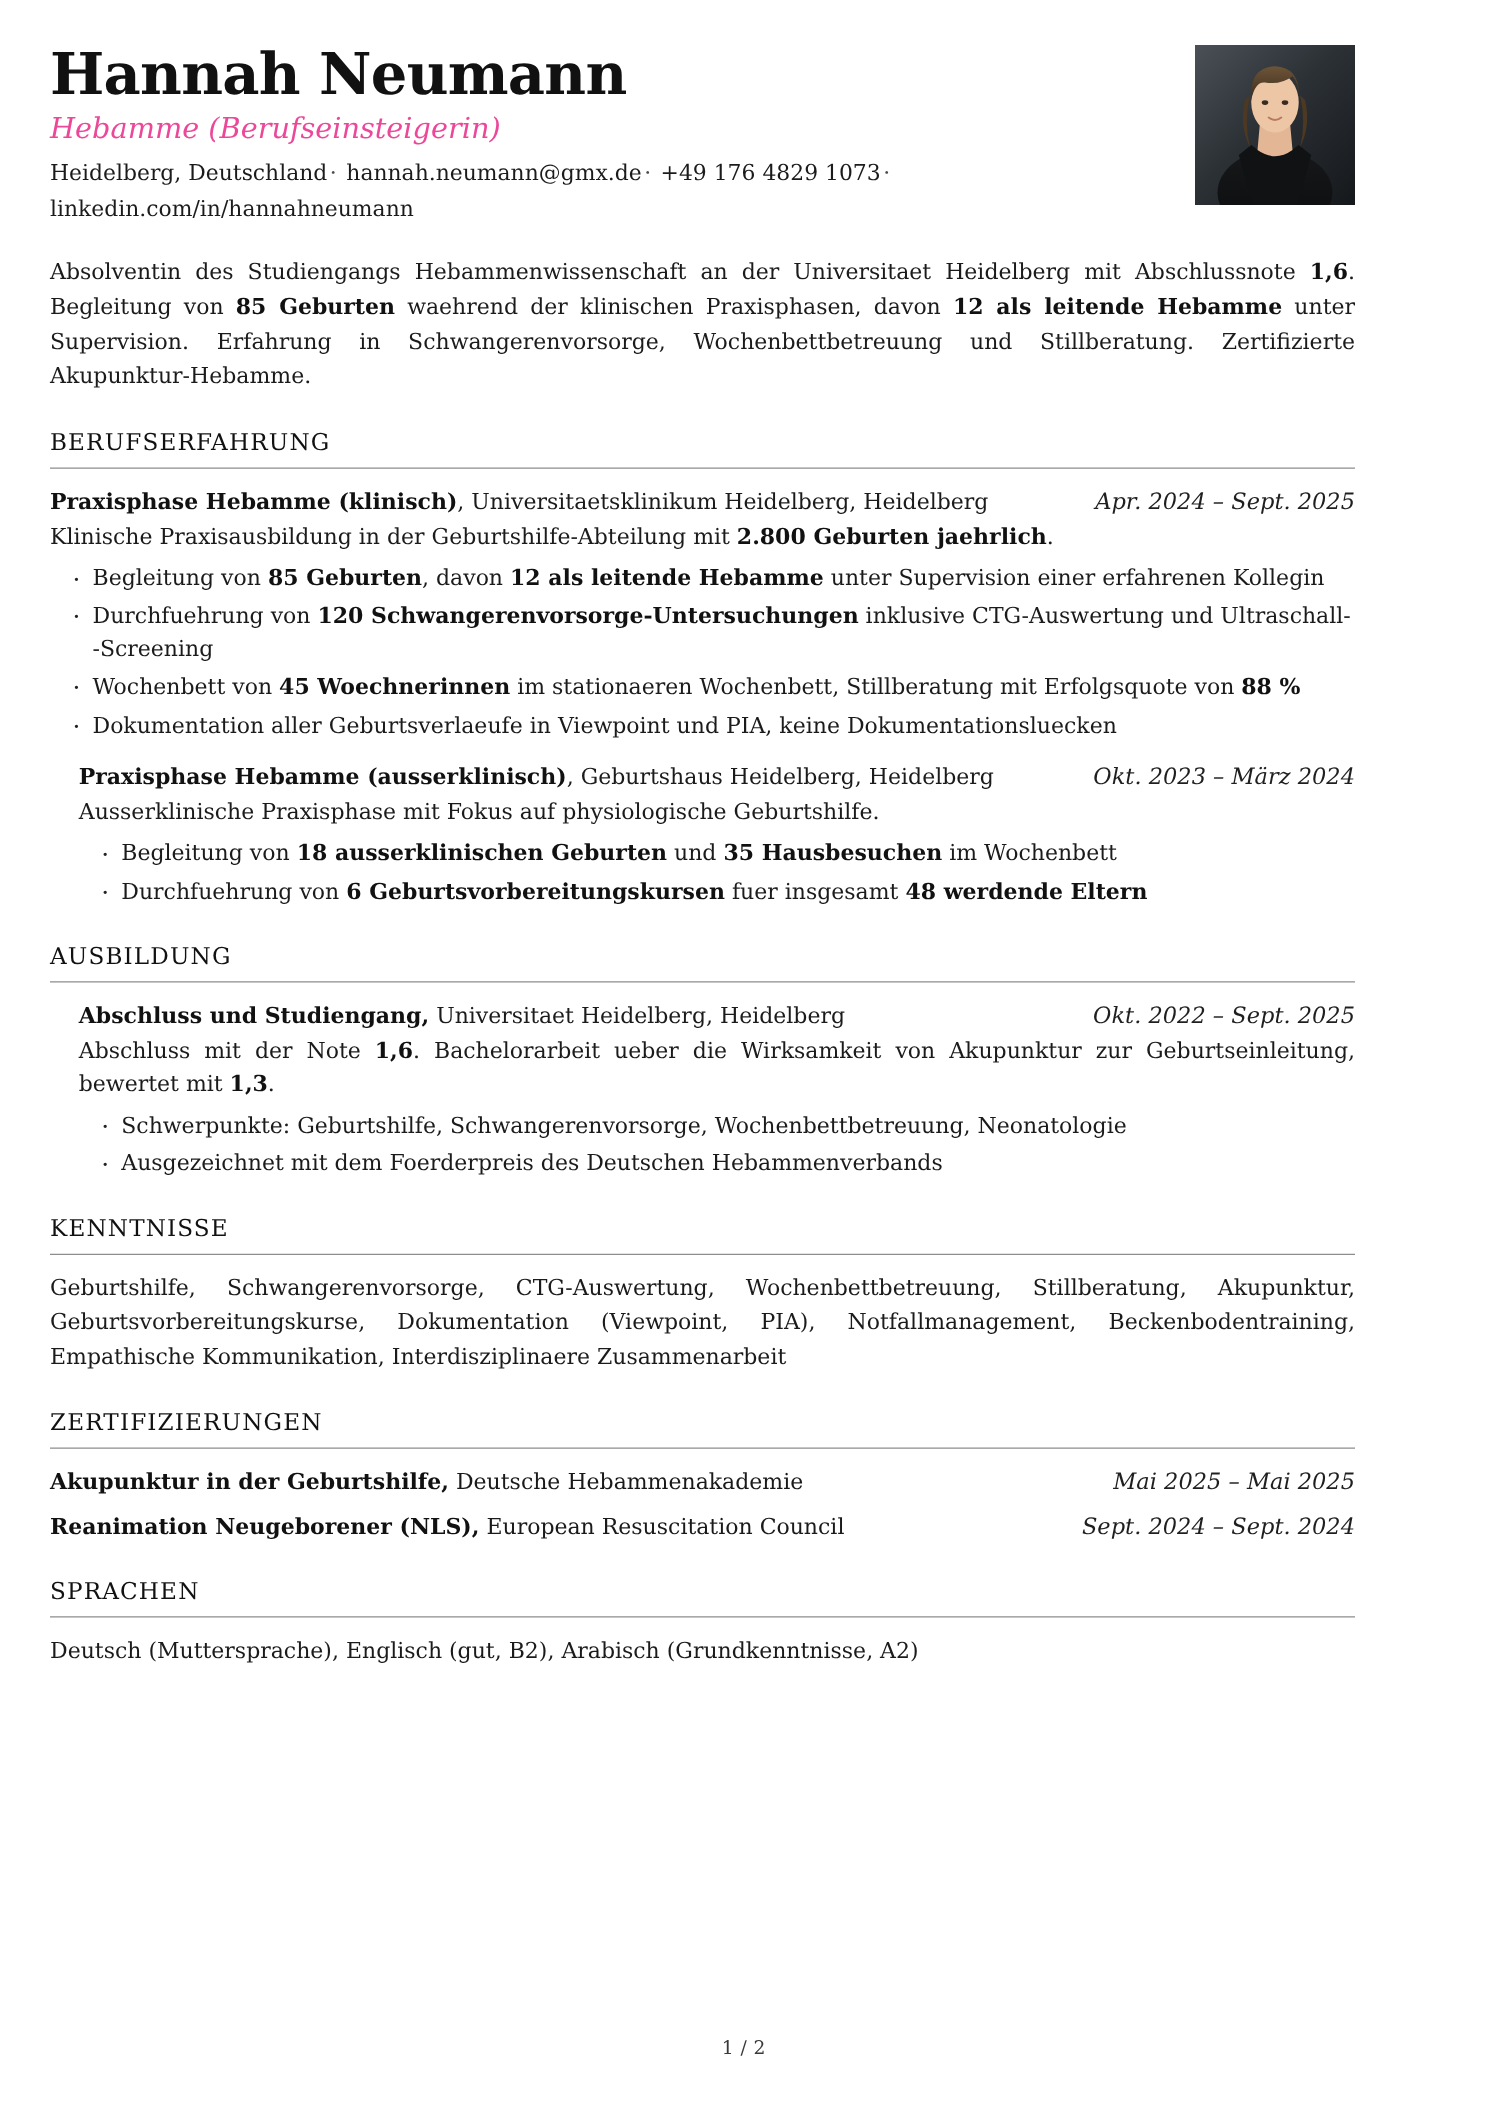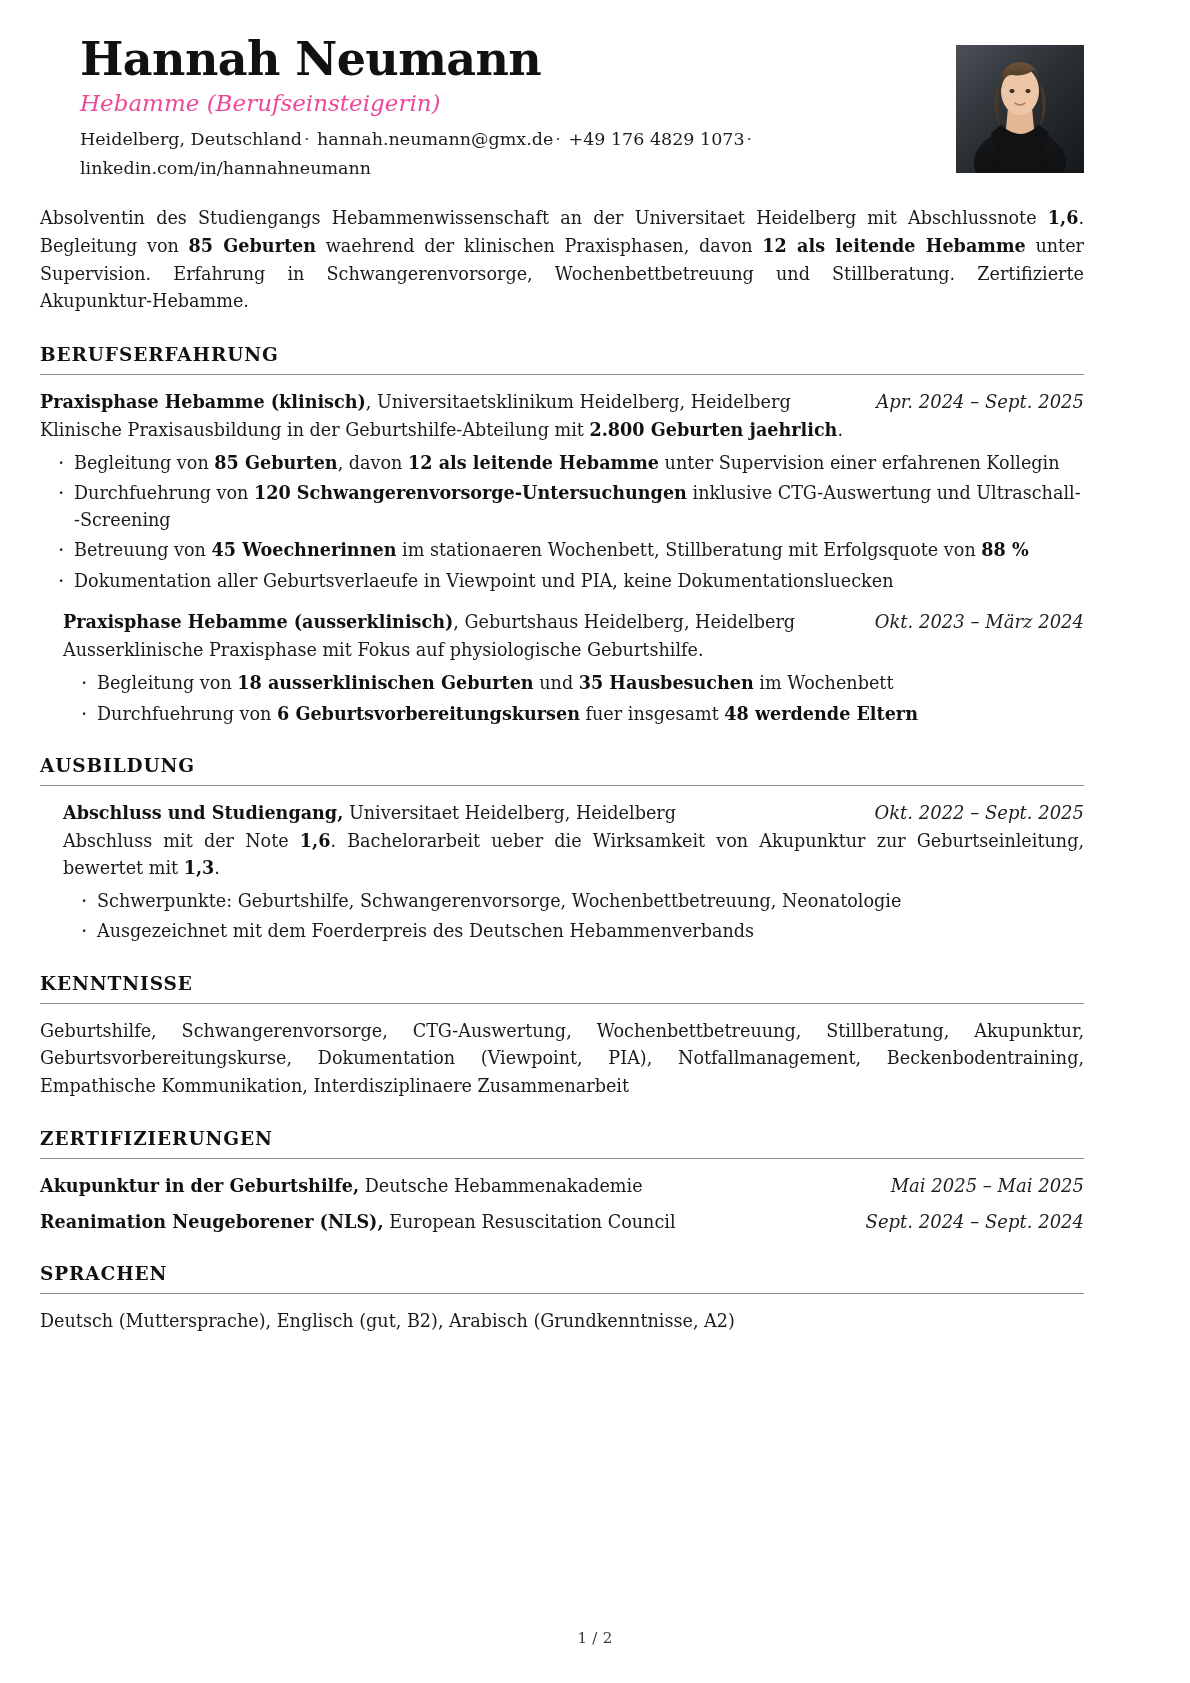--- a/index.html
+++ b/index.html
@@ -24,24 +24,23 @@
   }
   .sheet {
     width: 1044px;
     margin: 0 auto;
     position: relative;
   }
 
   
   .header {
     display: flex;
-    align-items: center;
+    align-items: flex-start;
     justify-content: space-between;
     gap: 20px;
-    margin-left: 40px;
   }
   .header-left {
     flex: 1 1 auto;
     min-width: 0;
     padding-top: 2px;
   }
   .name {
     font-family: "DejaVu Serif", "Liberation Serif", serif;
     font-weight: 700;
     font-size: 46px;
@@ -87,21 +86,21 @@
     text-align: justify;
     hyphens: auto;
     -webkit-hyphens: auto;
     color: #1b1b1b;
   }
 
   
   .section { margin-top: 28px; }
   .section-title {
     font-family: "DejaVu Serif", "Liberation Serif", serif;
-    font-weight: 700;
+    font-weight: 400;
     font-size: 18.5px;
     letter-spacing: 0.9px;
     text-transform: uppercase;
     margin: 0 0 9px 0;
     color: #111111;
   }
   .rule {
     height: 1px;
     background: #8d8d8d;
     width: 100%;
@@ -259,21 +258,21 @@
       <div>
           <div class="entry">
             <div class="entry-head">
               <div class="entry-title"><b>Praxisphase Hebamme (klinisch)</b><span>, Universitaetsklinikum Heidelberg, Heidelberg</span></div>
               <div class="entry-date">Apr. 2024 – Sept. 2025</div>
             </div>
             <div class="entry-desc"><span>Klinische Praxisausbildung in der Geburtshilfe-Abteilung mit </span><b>2.800 Geburten jaehrlich</b><span>.</span></div>
             <ul class="bullets">
               <li><span>Begleitung von </span><b>85 Geburten</b><span>, davon </span><b>12 als leitende Hebamme</b><span> unter Supervision einer erfahrenen Kollegin</span></li>
               <li><span>Durchfuehrung von </span><b>120 Schwangerenvorsorge-Untersuchungen</b><span> inklusive CTG-Auswertung und Ultraschall--Screening</span></li>
-              <li><span>Betreuung von </span><b>45 Woechnerinnen</b><span> im stationaeren Wochenbett, Stillberatung mit Erfolgsquote von </span><b>88 %</b></li>
+              <li><span>Wochenbett von </span><b>45 Woechnerinnen</b><span> im stationaeren Wochenbett, Stillberatung mit Erfolgsquote von </span><b>88 %</b></li>
               <li><span>Dokumentation aller Geburtsverlaeufe in Viewpoint und PIA, keine Dokumentationsluecken</span></li>
             </ul>
           </div>
           <div class="entry">
             <div class="entry-head">
               <div class="entry-title"><b>Praxisphase Hebamme (ausserklinisch)</b><span>, Geburtshaus Heidelberg, Heidelberg</span></div>
               <div class="entry-date">Okt. 2023 – März 2024</div>
             </div>
             <div class="entry-desc"><span>Ausserklinische Praxisphase mit Fokus auf physiologische Geburtshilfe.</span></div>
             <ul class="bullets">

